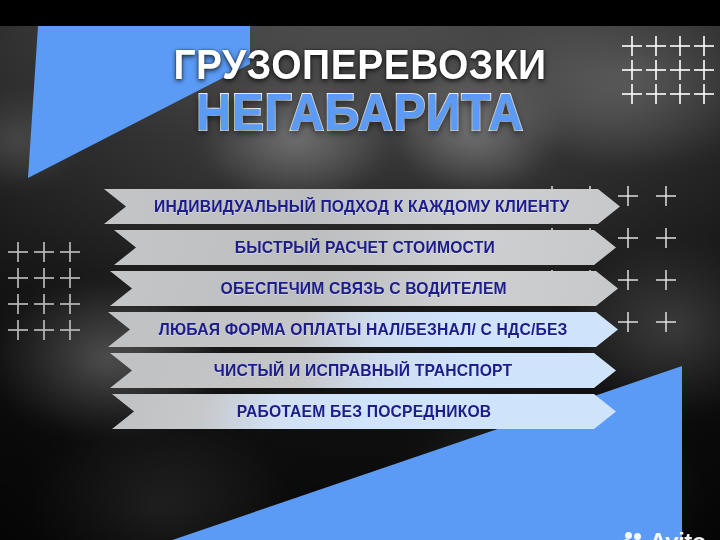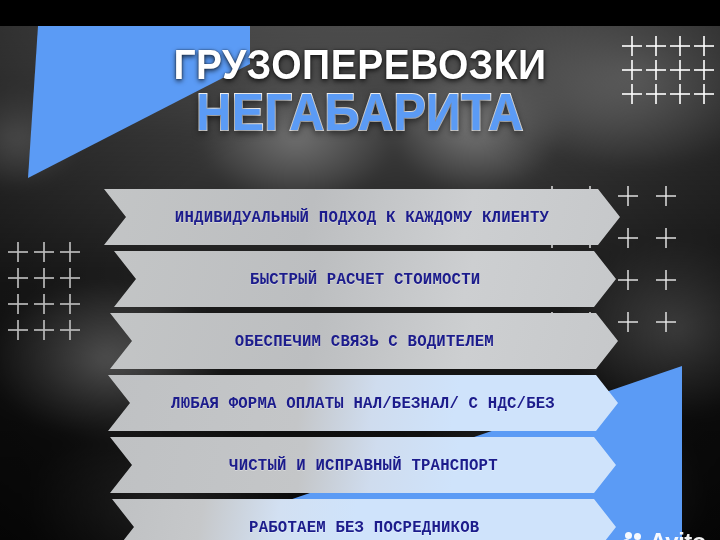--- a/index.html
+++ b/index.html
@@ -120,32 +120,31 @@
 
   
   #features {
     position: absolute;
     top: 163px;
     left: 0;
     width: 720px;
   }
   .ribbon {
     position: relative;
-    height: 56px;
+    height: 35px;
     margin-bottom: 6px;
     display: flex;
     align-items: center;
     justify-content: center;
     clip-path: polygon(
       0% 0%, calc(100% - 22px) 0%, 100% 50%,
       calc(100% - 22px) 100%, 0% 100%, 22px 50%
     );
     background: linear-gradient(105deg, #c3c5c6 0%, #bcbec0 40%, #cdcfd1 70%, #c6c8ca 100%);
     box-shadow: 0 1px 3px rgba(0,0,0,0.5);
-    font-family: Liberation Mono, monospace;
   }
   
   .ribbon.tinted {
     background:
       linear-gradient(100deg,
         #bfc1c3 0%,
         #c4c6c8 38%,
         #cfdcee 52%,
         #cfe3fb 68%,
         #cfe3fb 100%);

